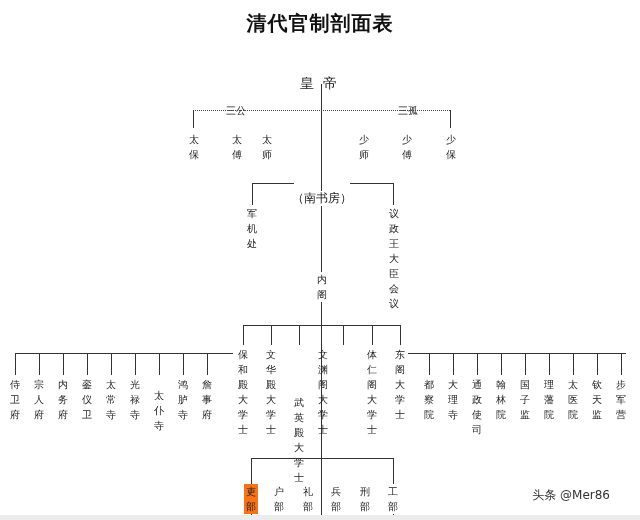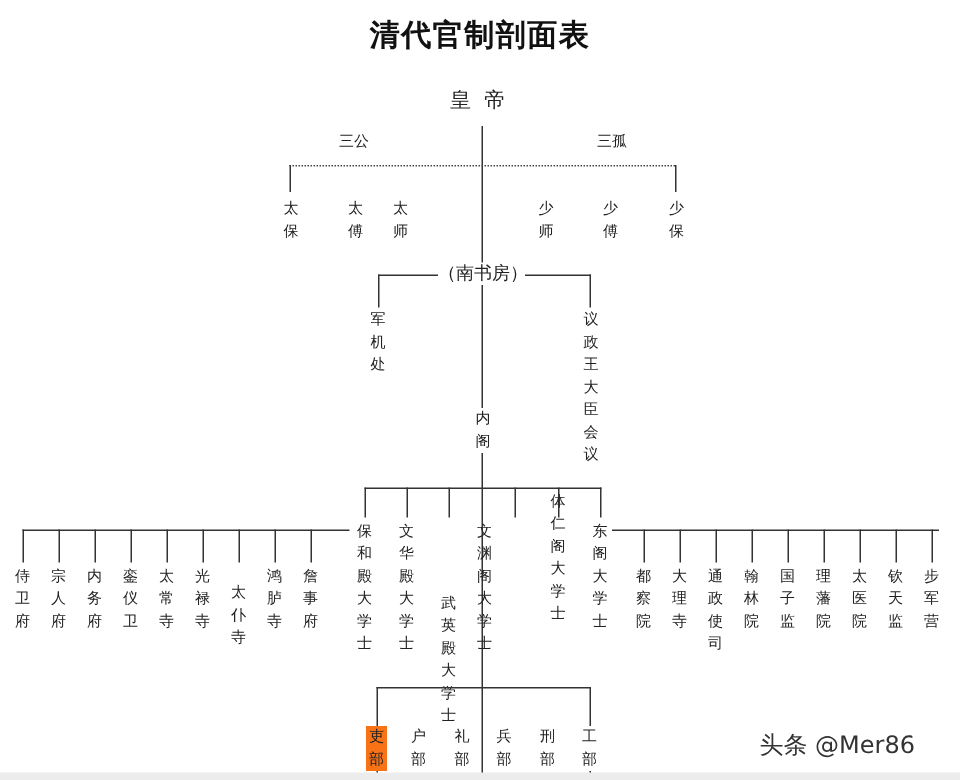--- a/index.html
+++ b/index.html
@@ -8,29 +8,29 @@
     background:#ffffff; color:#1a1a1a;
     font-family:"DejaVu Serif", "Liberation Serif", serif;
   }
   .title {
     position:absolute; left:0; width:640px; top:10px; text-align:center;
     font-family:"DejaVu Sans", "Liberation Sans", sans-serif;
     font-size:20px; font-weight:bold; letter-spacing:1px; color:#111;
   }
   .node { position:absolute; font-size:10px; line-height:15px; color:#222; }
   .vtext { width:14px; text-align:center; word-break:break-all; }
-  .htext { white-space:nowrap; }
+  .htext { white-space:nowrap;margin-top:16px; }
   .line { position:absolute; background:#333; }
   .h { height:1px; }
   .v { width:1px; }
   .dotted-h { height:0; border-top:1px dotted #444; background:none; }
   .watermark {
     position:absolute; right:30px; top:487px;
     font-family:"DejaVu Sans", "Liberation Sans", sans-serif;
-    font-size:16px; color:#333;
+    font-size:12px; color:#333;
   }
   .bottom-strip { position:absolute; left:0; top:515px; width:640px; height:5px; background:#ececec; }
 </style>
 </head>
 <body>
 
 <div class="title">清代官制剖面表</div>
 
 <div class="node htext" style="left:300px;top:60px;font-size:14px;white-space:pre;">皇  帝</div>
 
@@ -65,21 +65,21 @@
 <div class="line v" style="left:271px;top:325px;height:20px;"></div>
 <div class="line v" style="left:299px;top:325px;height:20px;"></div>
 <div class="line v" style="left:343px;top:325px;height:20px;"></div>
 <div class="line v" style="left:372px;top:325px;height:20px;"></div>
 <div class="line v" style="left:400px;top:325px;height:20px;"></div>
 
 <div class="node vtext" style="left:236px;top:347px;">保和殿大学士</div>
 <div class="node vtext" style="left:264px;top:347px;">文华殿大学士</div>
 <div class="node vtext" style="left:292px;top:347px;margin-top:48px;">武英殿大学士</div>
 <div class="node vtext" style="left:316px;top:347px;">文渊阁大学士</div>
-<div class="node vtext" style="left:365px;top:327px;">体仁阁大学士</div>
+<div class="node vtext" style="left:365px;top:347px;">体仁阁大学士</div>
 <div class="node vtext" style="left:393px;top:347px;">东阁大学士</div>
 
 <div class="line h" style="left:15px;top:353px;width:218px;"></div>
 <div class="line v" style="left:15px;top:353px;height:22px;"></div>
 <div class="line v" style="left:39px;top:353px;height:22px;"></div>
 <div class="line v" style="left:63px;top:353px;height:22px;"></div>
 <div class="line v" style="left:87px;top:353px;height:22px;"></div>
 <div class="line v" style="left:111px;top:353px;height:22px;"></div>
 <div class="line v" style="left:135px;top:353px;height:22px;"></div>
 <div class="line v" style="left:159px;top:353px;height:22px;"></div>

